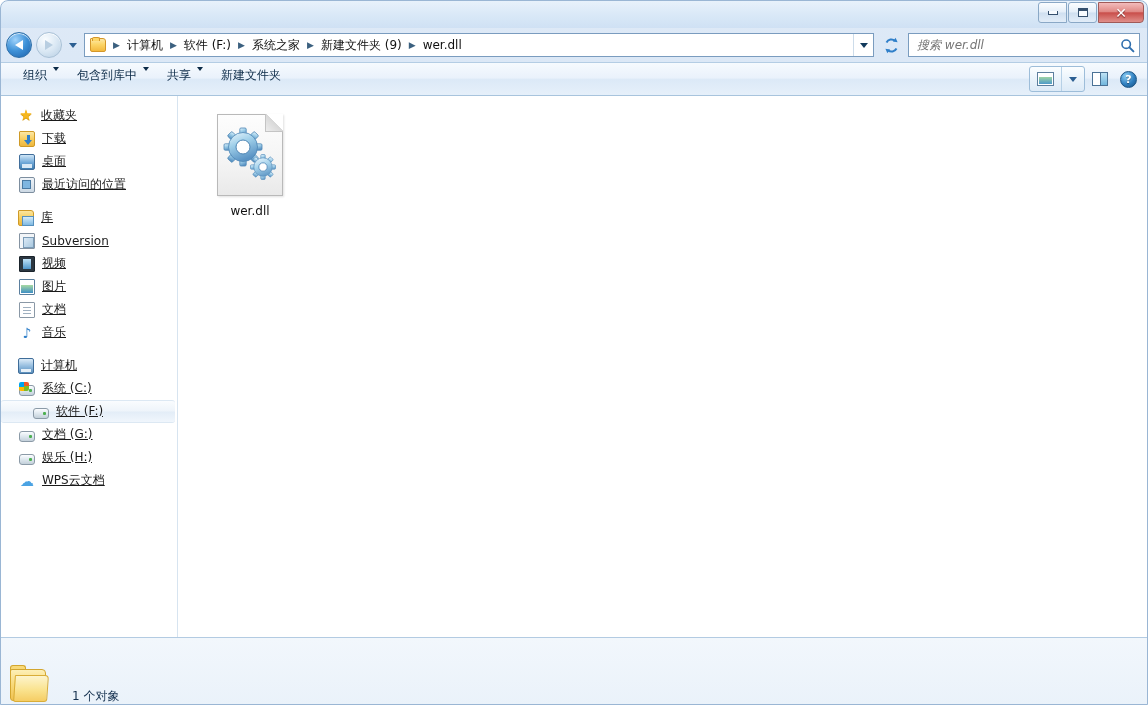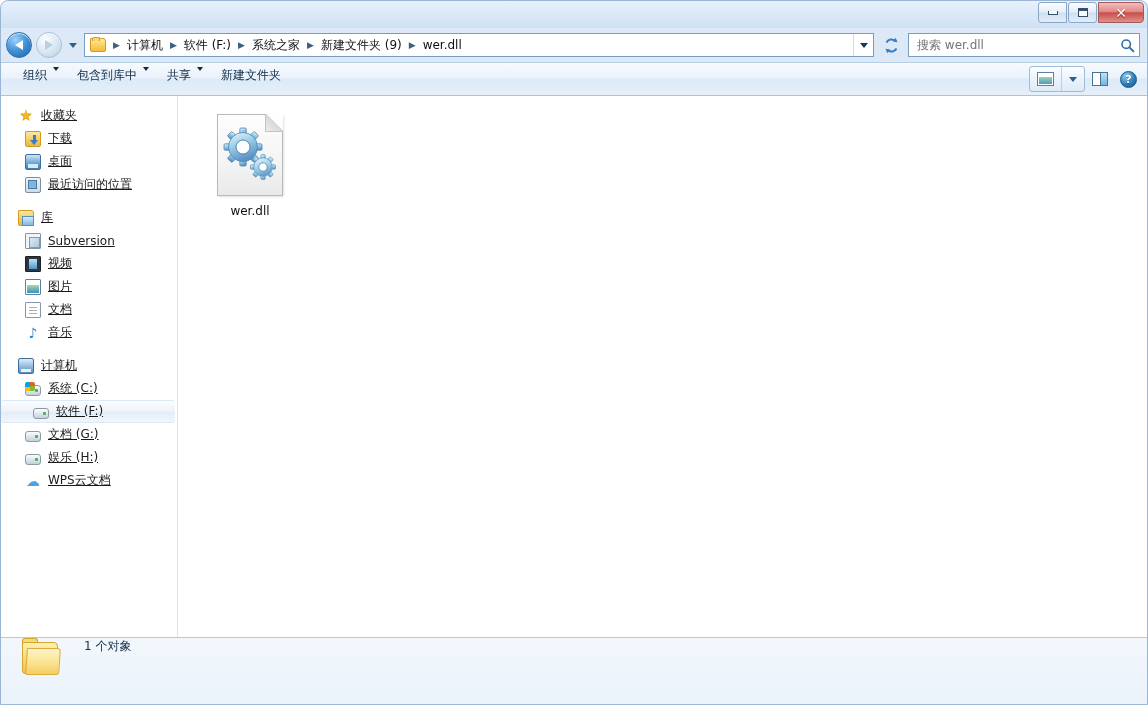--- a/index.html
+++ b/index.html
@@ -120,21 +120,21 @@
     width: 26px; height: 24px; display:flex;align-items:center;justify-content:center;
     border: 1px solid transparent; cursor: default; flex: 0 0 auto;
   }
   .searchbox {
     width: 232px; height: 24px; flex: 0 0 auto;
     background: #ffffff; border: 1px solid #7a9cbf;
     display: flex; align-items: center; padding: 0 4px 0 8px;
   }
   .searchbox input {
     flex: 1 1 auto; border: none; outline: none; font-size: 12px;
-    color: #6f6f6f; background: transparent;
+    font-style: italic; color: #6f6f6f; background: transparent;
     font-family: "DejaVu Sans", "Liberation Sans", sans-serif;
     min-width: 0;
   }
 
   
   .toolbar {
     height: 34px;
     background: linear-gradient(to bottom, #f6fafe 0%, #eaf2fb 46%, #dce9f7 52%, #e6f0fa 100%);
     border-top: 1px solid #b4cde4;
     border-bottom: 1px solid #a8c4dd;
@@ -201,21 +201,21 @@
     overflow: hidden;
   }
   .nav-group { margin-bottom: 10px; }
   .nav-row {
     display: flex; align-items: center;
     height: 23px; padding-left: 18px;
     cursor: default; white-space: nowrap;
     color: #1a1a1a; font-size: 12px;
   }
   .nav-row.root { padding-left: 18px; font-weight: normal; }
-  .nav-row.child { padding-left: 25px; }
+  .nav-row.child { padding-left: 19px; }
   .nav-row.selected {
     background: linear-gradient(to bottom, #fafcfe 0%, #eef4fa 48%, #e3edf7 52%, #f0f6fc 100%);
     border-top: 1px solid #dce8f3;
     border-bottom: 1px solid #dce8f3;
     border-radius: 3px;
     margin: 0 2px 0 1px;
     padding-left: 32px;
     height: 23px;
   }
   .nav-ico { width: 16px; height: 16px; margin-right: 7px; flex: 0 0 16px; position: relative; }
@@ -315,22 +315,22 @@
   .file-label {
     margin-top: 7px; font-size: 12px; color: #111111; text-align: center;
     padding: 1px 3px;
   }
 
   
   .statuspane {
     height: 68px;
     background: linear-gradient(to bottom, #f2f7fc 0%, #eaf2fa 100%);
     border-top: 1px solid #b3cbe2;
-    display: flex; align-items: flex-start;
-    padding-left: 18px; gap: 22px;
+    display: flex; align-items: flex-end;
+    padding-left: 6px; gap: 22px;
   }
   .status-folder {
     width: 44px; height: 40px; position: relative; flex: 0 0 44px;
   }
   .sf-back {
     position:absolute; left:4px; top:4px; width:36px; height:32px;
     background: linear-gradient(to bottom, #fdefb6 0%, #f8d978 50%, #f0c253 100%);
     border:1px solid #d3a62f; border-radius: 2px 4px 3px 3px;
   }
   .sf-tab {

